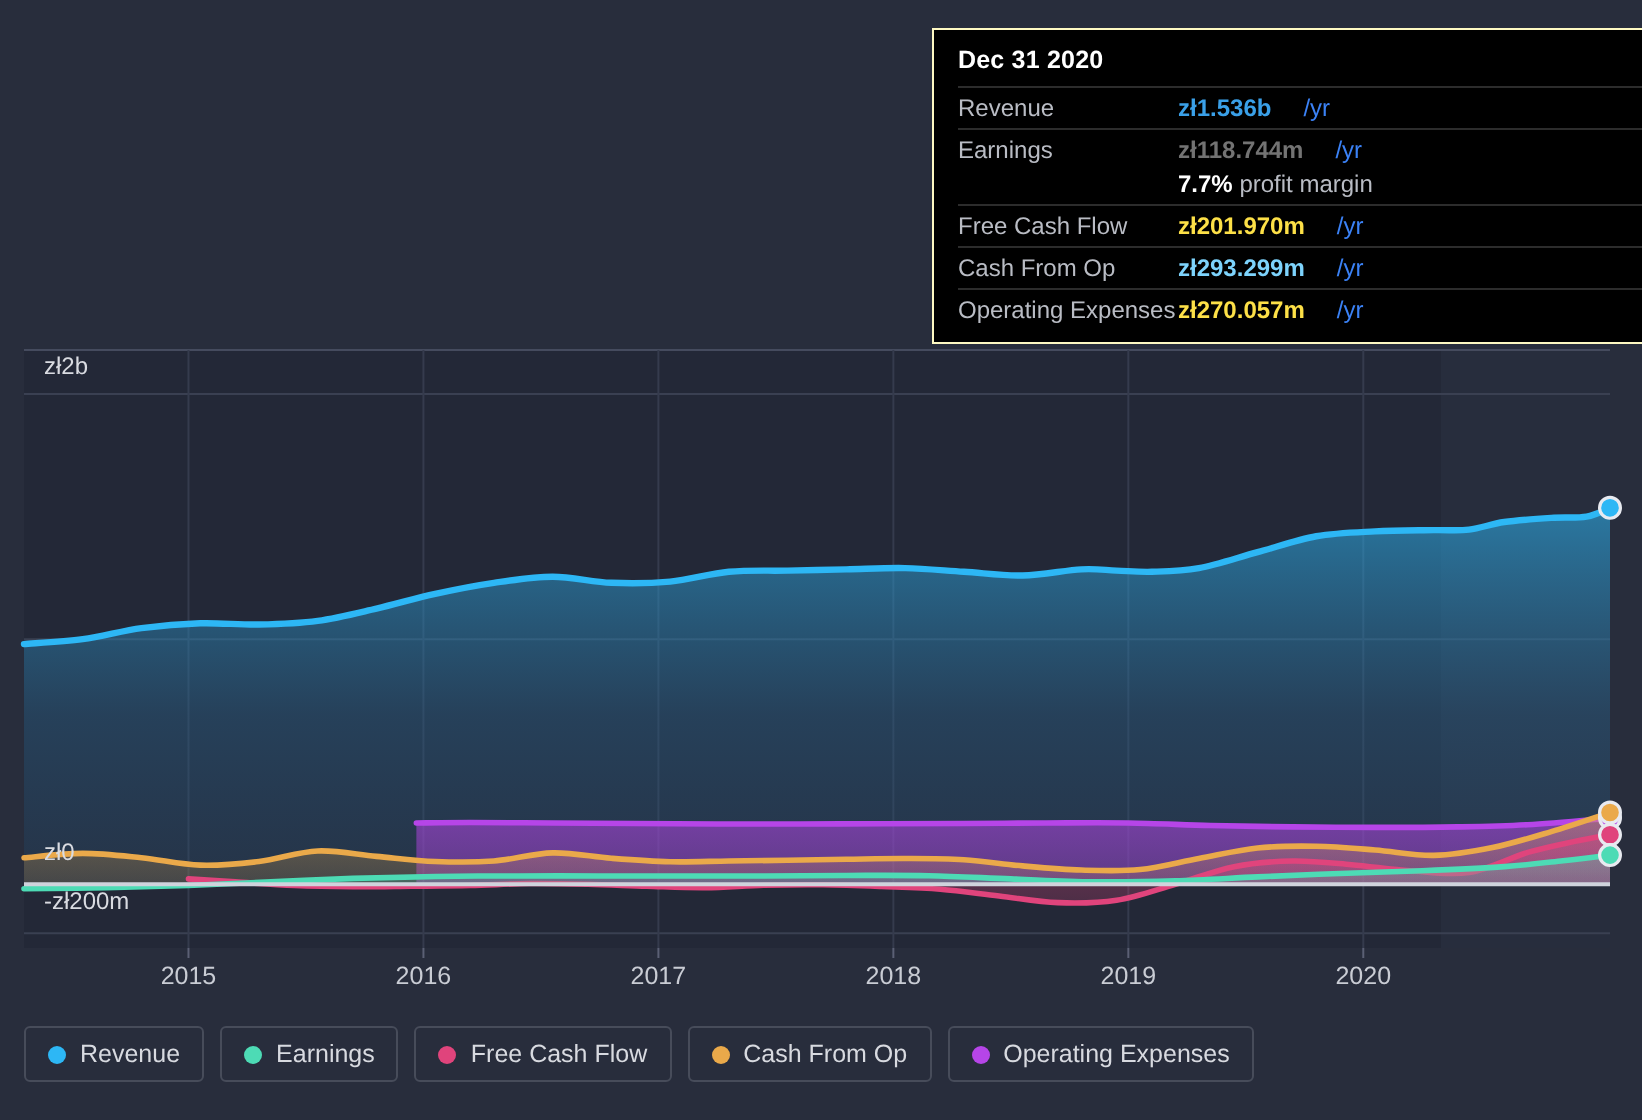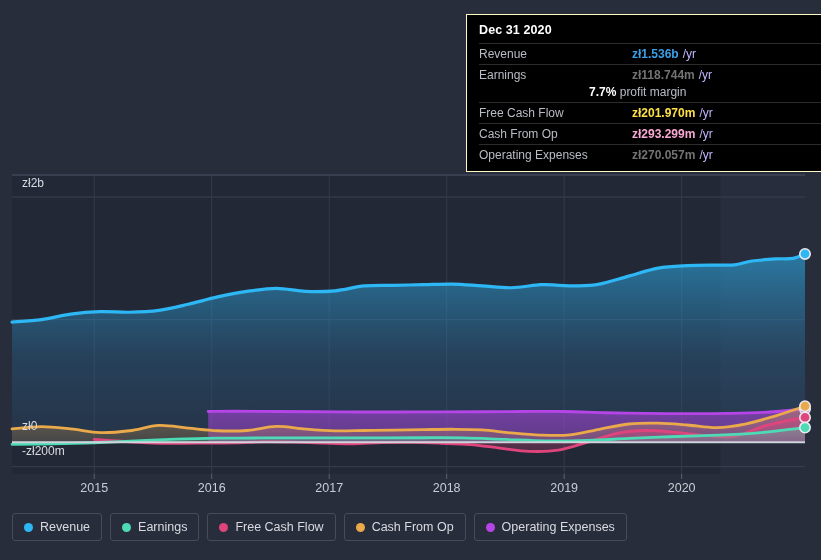--- a/index.html
+++ b/index.html
@@ -32,22 +32,22 @@
   .tt-row{
     display:flex;align-items:baseline;
     border-top:1px solid #2c2c2c;
     padding:3px 0 3px 0;
     font-size:12px;
   }
   .tt-row.noline{border-top:none;padding-top:0;}
   .tt-label{
     color:#b9bcc4;width:110px;flex:0 0 110px;font-size:12px;
   }
-  .tt-val{font-weight:bold;font-size:12px;margin-left:43px;}
-  .tt-unit{color:#c4b5fd;font-size:12px;font-weight:normal;margin-left:4px;}
+  .tt-val{font-weight:bold;font-size:12px;}
+  .tt-unit{color:#3b82f6;font-size:12px;font-weight:normal;margin-left:16px;}
   .tt-sub{color:#b9bcc4;font-size:12px;}
   .tt-sub b{color:#ffffff;}
 
   
   .legend{
     position:absolute;left:12px;top:513px;
     display:flex;gap:8px;z-index:20;
   }
   .legend-item{
     display:flex;align-items:center;gap:7px;
@@ -170,27 +170,27 @@
     </div>
 
     <div class="tt-row">
       <span class="tt-label">Free Cash Flow</span>
       <span class="tt-val" style="color:#fde047">zł201.970m</span>
       <span class="tt-unit">/yr</span>
     </div>
 
     <div class="tt-row">
       <span class="tt-label">Cash From Op</span>
-      <span class="tt-val" style="color:#f9a8d4">zł293.299m</span>
+      <span class="tt-val" style="color:#7dd3fc">zł293.299m</span>
       <span class="tt-unit">/yr</span>
     </div>
 
     <div class="tt-row">
       <span class="tt-label">Operating Expenses</span>
-      <span class="tt-val" style="color:#737373">zł270.057m</span>
+      <span class="tt-val" style="color:#fde047">zł270.057m</span>
       <span class="tt-unit">/yr</span>
     </div>
   </div>
 
   <div class="legend">
     <div class="legend-item">
       <span class="legend-dot" style="background:#2db7f5"></span>
       <span class="legend-label">Revenue</span>
     </div>
     <div class="legend-item">

